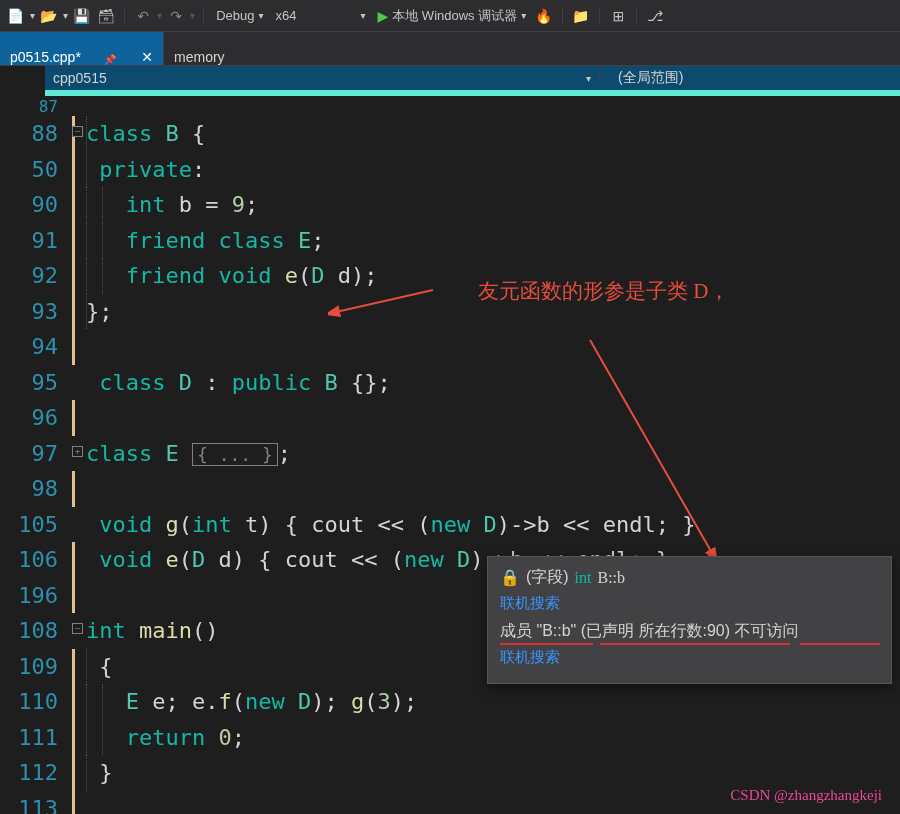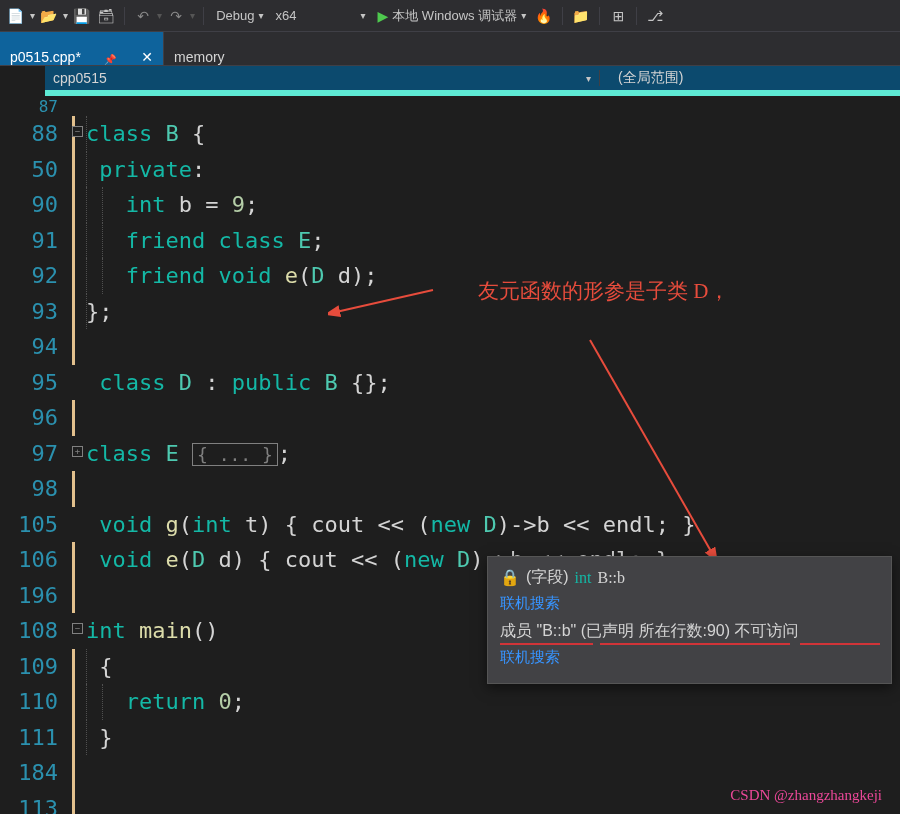--- a/index.html
+++ b/index.html
@@ -138,21 +138,21 @@
     <div class="ln">96</div>
     <div class="ln">97</div>
     <div class="ln">98</div>
     <div class="ln">105</div>
     <div class="ln">106</div>
     <div class="ln">196</div>
     <div class="ln">108</div>
     <div class="ln">109</div>
     <div class="ln">110</div>
     <div class="ln">111</div>
-    <div class="ln">184</div>
+    <div class="ln">112</div>
     <div class="ln">113</div>
   </div>
   <div class="marks">
     <div class="mark" style="height:18px"></div>
     <div class="mark dash"></div>
       <div class="mark dash"></div>
       <div class="mark dash"></div>
     <div class="mark dash"></div>
       <div class="mark dash"></div>
       <div class="mark dash"></div>
@@ -182,20 +182,21 @@
     <div class="line"></div>
     <div class="line"> <span class="kw">class</span> <span class="type">D</span> : <span class="kw">public</span> <span class="type">B</span> {};</div>
     <div class="line"></div>
     <div class="line"><span class="fold">+</span><span class="kw">class</span> <span class="type">E</span> <span class="collapsed-box">{ ... }</span>;</div>
     <div class="line"></div>
     <div class="line"> <span class="kw">void</span> <span class="fn">g</span>(<span class="kw">int</span> <span>t</span>) { <span>cout</span> &lt;&lt; (<span class="kw">new</span> <span class="type">D</span>)-&gt;<span>b</span> &lt;&lt; <span>endl</span>; }</div>
     <div class="line"> <span class="kw">void</span> <span class="fn">e</span>(<span class="type">D</span> <span>d</span>) { <span>cout</span> &lt;&lt; (<span class="kw">new</span> <span class="type">D</span>)-&gt;<span class="squiggle">b</span> &lt;&lt; <span>endl</span>; }</div>
     <div class="line"></div>
     <div class="line"><span class="fold">−</span><span class="kw">int</span> <span class="fn">main</span>()</div>
     <div class="line"><span class="guide" style="left:0"></span> {</div>
+    <div class="line"><span class="guide" style="left:0"></span><span class="guide" style="left:16px"></span>   <span class="type">E</span> <span>e</span>; e.<span class="fn">f</span>(<span class="kw">new</span> <span class="type">D</span>); <span class="fn">g</span>(<span class="num">3</span>);</div>
     <div class="line"><span class="guide" style="left:0"></span><span class="guide" style="left:16px"></span>   <span class="kw">return</span> <span class="num">0</span>;</div>
     <div class="line"><span class="guide" style="left:0"></span> }</div>
   </div>
 </div>
 
 <div class="annotation" style="left:438px; top:276px;margin-left:40px;">
   <div>友元函数的形参是子类 D，</div>
 </div>
 
 <svg class="arrow" style="left:328px; top:280px; width:110px; height:40px;">

